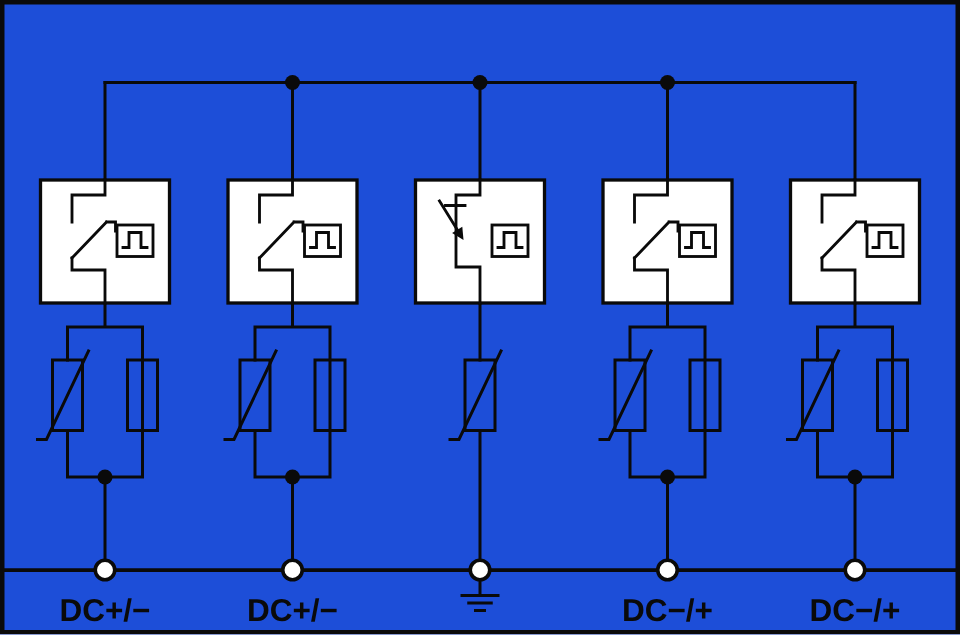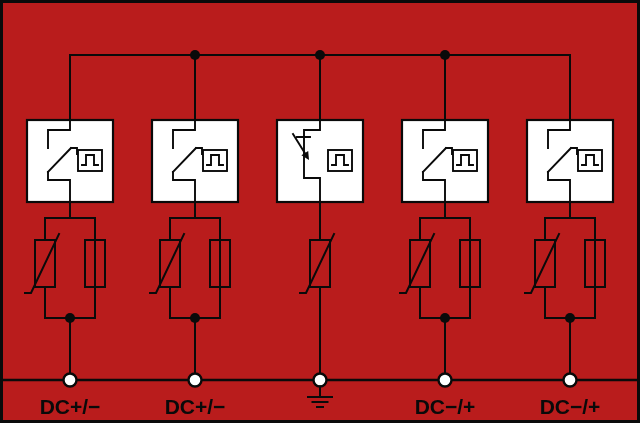--- a/index.html
+++ b/index.html
@@ -1,17 +1,17 @@
 <!DOCTYPE html>
 <html style="--line: #0a0a0a;"><head>
 <meta charset="utf-8">
 <style>
   html,body { margin:0; padding:0; background:#ffffff; }
   .stage {
-    width:640px; height:423px; position:relative; background:#b91c1c;
+    width:640px; height:423px; position:relative; background:#1d4ed8;
     font-family:"Liberation Sans", sans-serif;
   }
   svg { display:block; }
   :root { --line:#0a0a0a; }
   .frame { fill:none; stroke:var(--line); stroke-width:3; }
   .w    { fill:none; stroke:var(--line); stroke-width:2; stroke-linecap:square; }
   .base { fill:none; stroke:var(--line); stroke-width:2.5; stroke-linecap:square; }
   .bx   { fill:#ffffff; stroke:var(--line); stroke-width:2.2; }
   .cmp  { fill:none; stroke:var(--line); stroke-width:2; }
   .sym  { fill:none; stroke:var(--line); stroke-width:1.9; stroke-linecap:square; }

